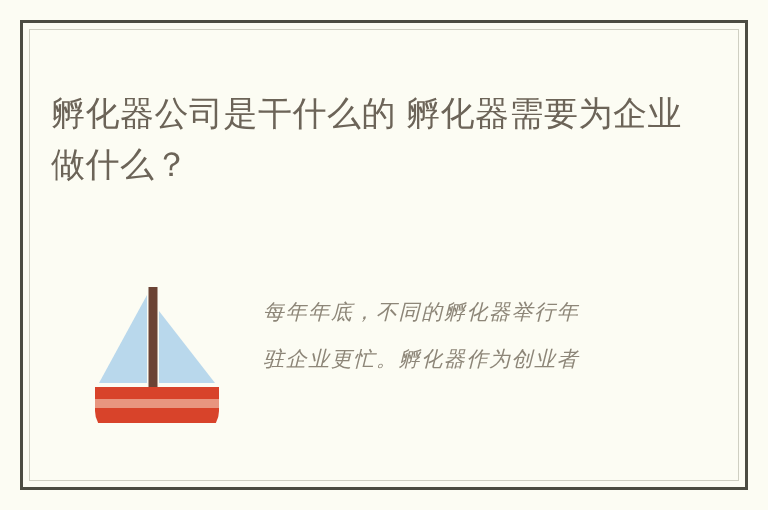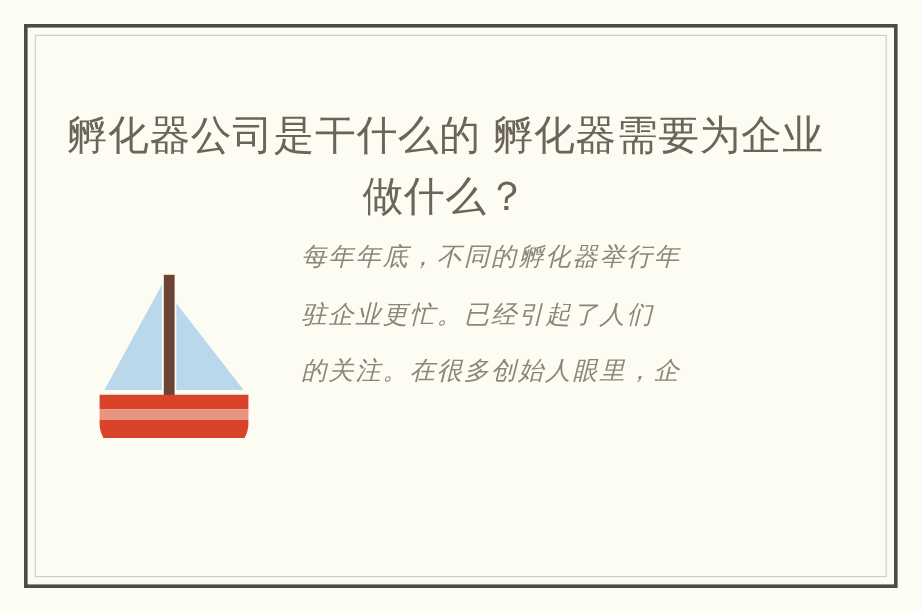--- a/index.html
+++ b/index.html
@@ -42,32 +42,31 @@
     position: absolute;
     left: 28px;
     top: 42px;
     width: 640px;
     font-size: 34px;
     line-height: 51px;
     letter-spacing: 0.5px;
     color: #6c6458;
     font-weight: 400;
     white-space: pre-wrap;
-    text-align: center;
   }
 
   
   #content {
     position: absolute;
-    left: 4px;
+    left: 16px;
     top: 168px;
     width: 716px;
     height: 290px;
     display: flex;
-    align-items: flex-start;
+    align-items: center;
     padding-left: 12px;
   }
 
   
   #illustration {
     width: 212px;
     flex: 0 0 212px;
     display: flex;
     justify-content: center;
     padding-top: 34px;
@@ -114,18 +113,17 @@
         <path d="M4,104 L128,104 L128,116 L4,116 Z" fill="#d8432a"></path>
 
         <rect x="4" y="116" width="124" height="9" fill="#e8957f"></rect>
 
         <path d="M4,125 L128,125 L128,128 A62,38 0 0 1 4,128 Z" fill="#d8432a"></path>
       </svg>
     </div>
 
     <div id="body-text">
       <div class="body-line">每年年底，不同的孵化器举行年</div>
-      <div class="body-line">驻企业更忙。已经引起了人们</div>
-      <div class="body-line">的关注。在很多创始人眼里，企</div>
+      <div class="body-line">驻企业更忙。孵化器作为创业者</div>
     </div>
 
   </div>
 </div>
 
 </body></html>

